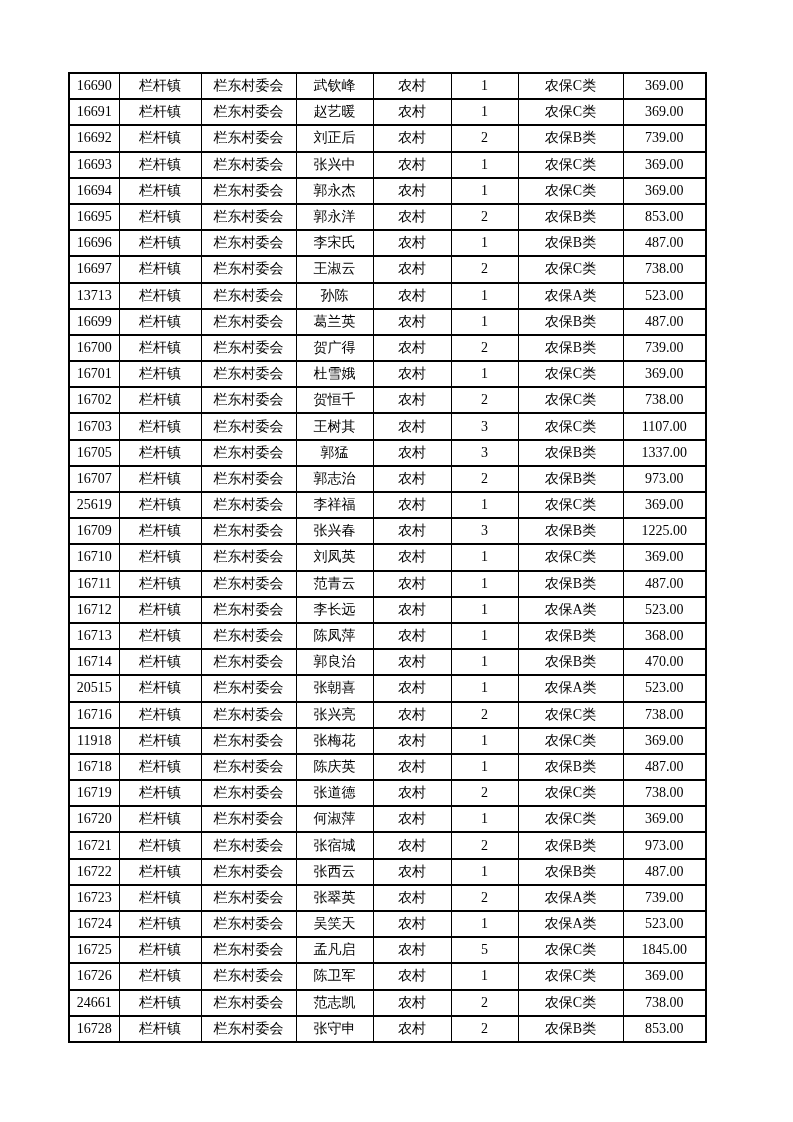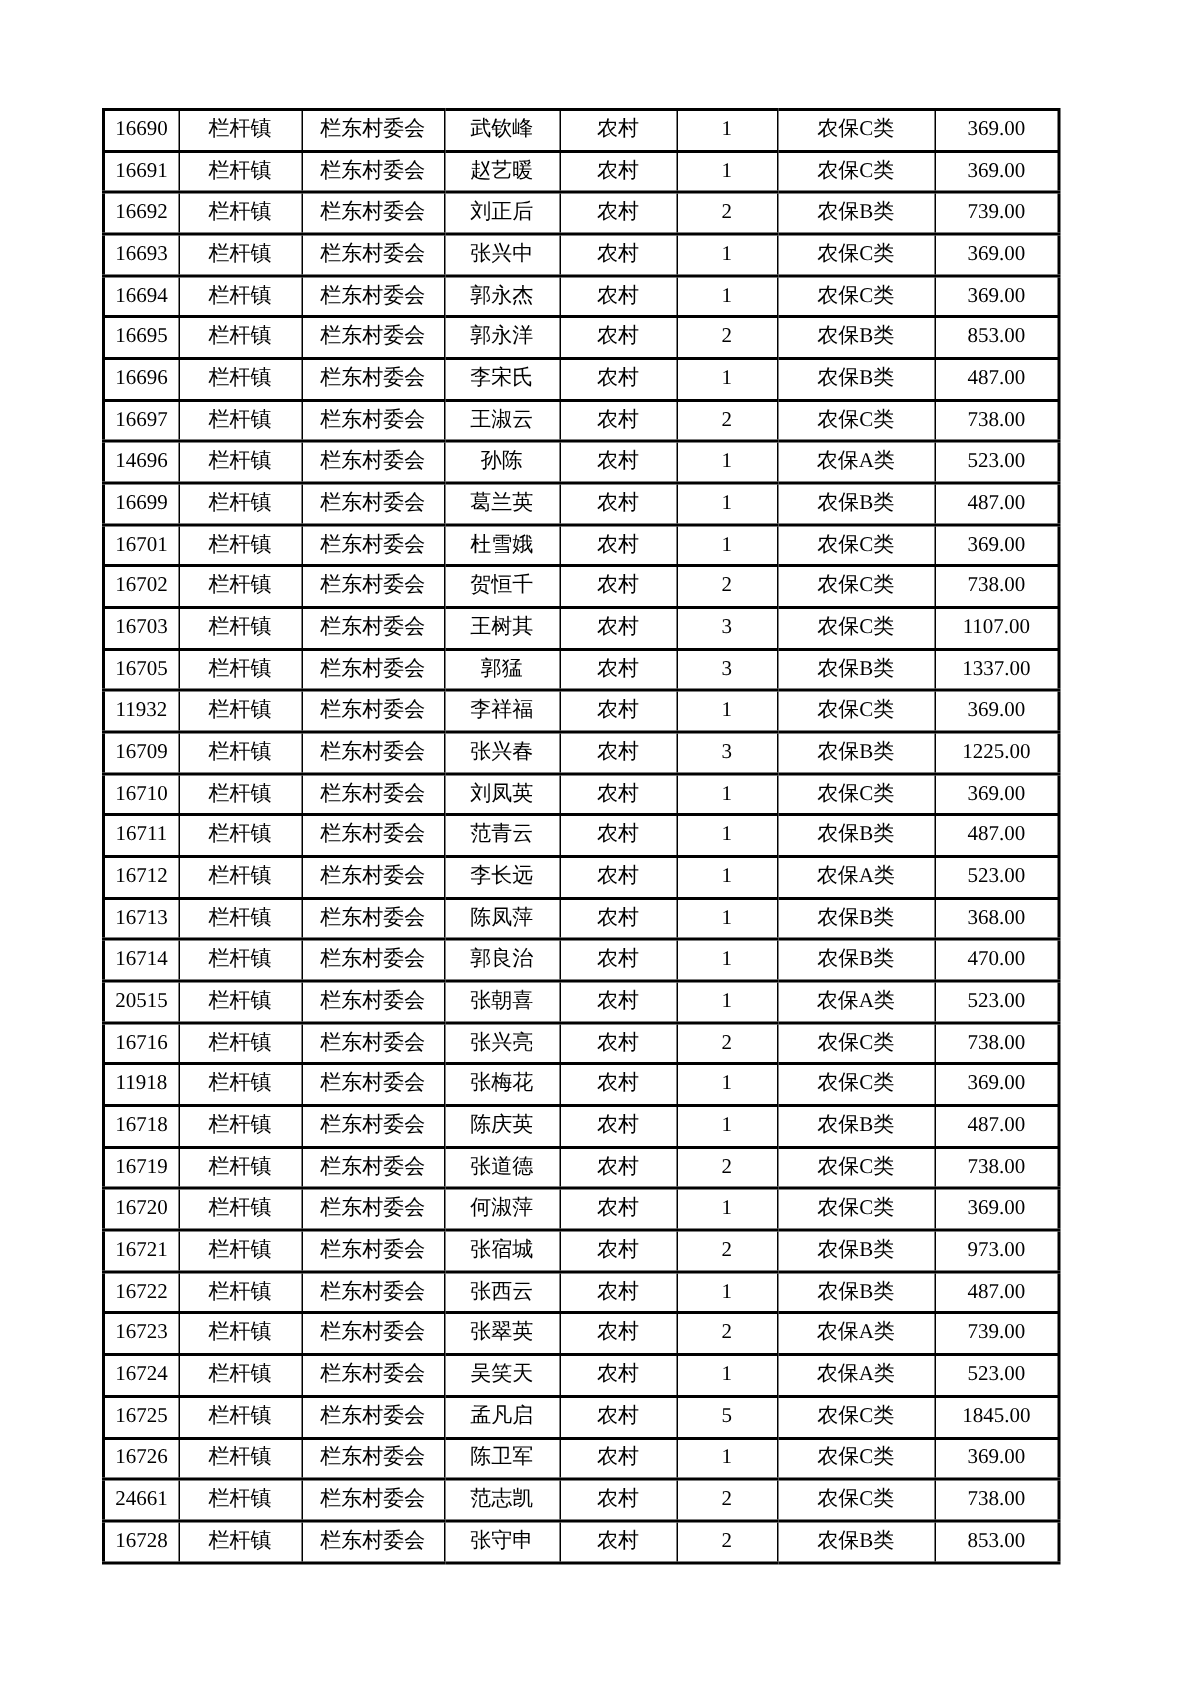--- a/index.html
+++ b/index.html
@@ -131,40 +131,50 @@
           <td>16697</td>
           <td>栏杆镇</td>
           <td>栏东村委会</td>
           <td>王淑云</td>
           <td>农村</td>
           <td>2</td>
           <td>农保C类</td>
           <td>738.00</td>
         </tr>
         <tr>
-          <td>14696</td>
+          <td>13713</td>
           <td>栏杆镇</td>
           <td>栏东村委会</td>
           <td>孙陈</td>
           <td>农村</td>
           <td>1</td>
           <td>农保A类</td>
           <td>523.00</td>
         </tr>
         <tr>
           <td>16699</td>
           <td>栏杆镇</td>
           <td>栏东村委会</td>
           <td>葛兰英</td>
           <td>农村</td>
           <td>1</td>
           <td>农保B类</td>
           <td>487.00</td>
         </tr>
         <tr>
+          <td>16700</td>
+          <td>栏杆镇</td>
+          <td>栏东村委会</td>
+          <td>贺广得</td>
+          <td>农村</td>
+          <td>2</td>
+          <td>农保B类</td>
+          <td>739.00</td>
+        </tr>
+        <tr>
           <td>16701</td>
           <td>栏杆镇</td>
           <td>栏东村委会</td>
           <td>杜雪娥</td>
           <td>农村</td>
           <td>1</td>
           <td>农保C类</td>
           <td>369.00</td>
         </tr>
         <tr>
@@ -191,21 +201,31 @@
           <td>16705</td>
           <td>栏杆镇</td>
           <td>栏东村委会</td>
           <td>郭猛</td>
           <td>农村</td>
           <td>3</td>
           <td>农保B类</td>
           <td>1337.00</td>
         </tr>
         <tr>
-          <td>11932</td>
+          <td>16707</td>
+          <td>栏杆镇</td>
+          <td>栏东村委会</td>
+          <td>郭志治</td>
+          <td>农村</td>
+          <td>2</td>
+          <td>农保B类</td>
+          <td>973.00</td>
+        </tr>
+        <tr>
+          <td>25619</td>
           <td>栏杆镇</td>
           <td>栏东村委会</td>
           <td>李祥福</td>
           <td>农村</td>
           <td>1</td>
           <td>农保C类</td>
           <td>369.00</td>
         </tr>
         <tr>
           <td>16709</td>

